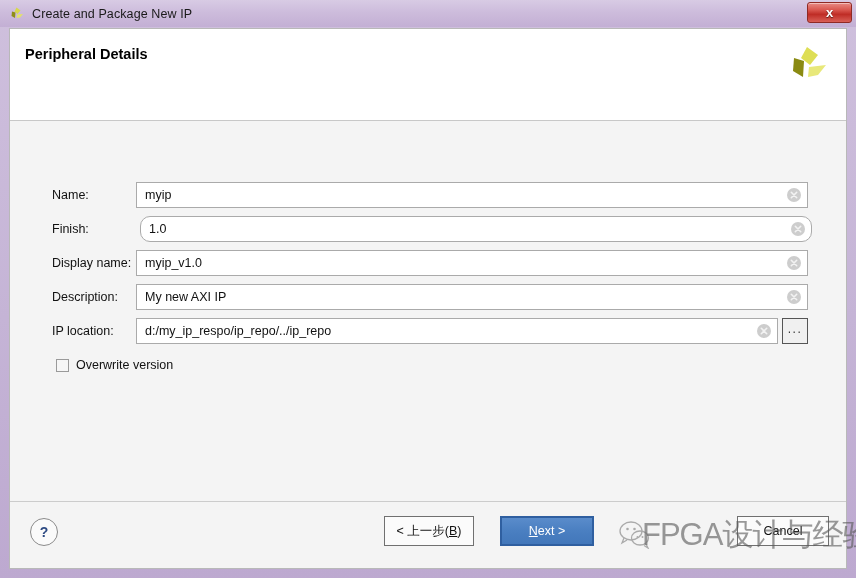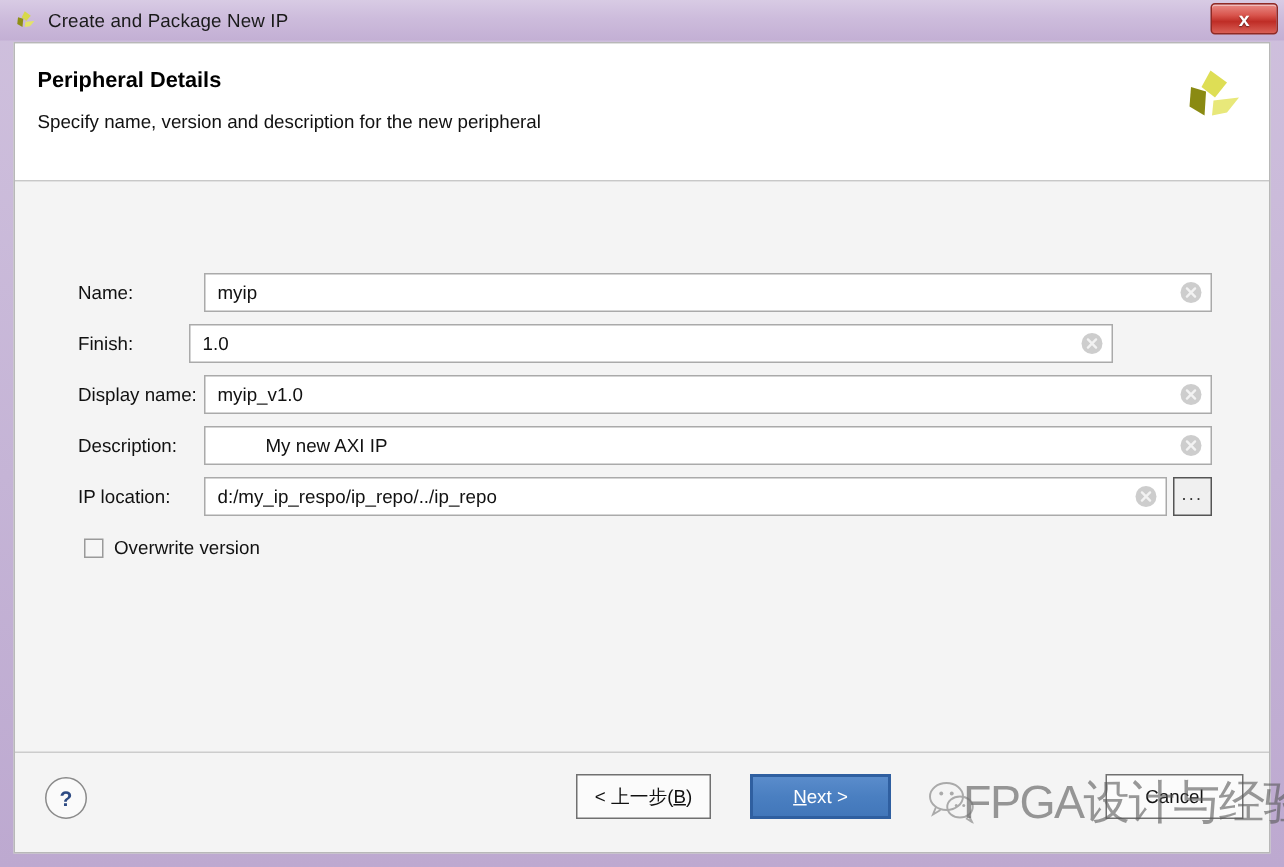--- a/index.html
+++ b/index.html
@@ -270,21 +270,20 @@
     <div class="title-text">Create and Package New IP</div>
     <div class="close-btn">
       <span class="x">x</span>
     </div>
   </div>
 
   <div class="client">
 
     <div class="header">
       <div class="header-title">Peripheral Details</div>
-      <div class="header-sub">Specify name, version and description for the new peripheral</div>
       <div class="header-logo">
         <svg viewBox="0 0 44 44" width="44" height="44">
           <polygon points="21,4 32,12 24,22 15,15" fill="#dede55"></polygon>
           <polygon points="8,15 18,18 17,34 7,28" fill="#8a8a12"></polygon>
           <polygon points="23,24 40,22 32,32 22,34" fill="#e8e87a"></polygon>
         </svg>
       </div>
     </div>
 
     <div class="body-area">
@@ -296,21 +295,21 @@
           <span class="clear-icon">
             <svg width="14" height="14" viewBox="0 0 14 14">
               <path d="M4.3 4.3 L9.7 9.7 M9.7 4.3 L4.3 9.7" stroke="#f2f2f2" stroke-width="1.6" stroke-linecap="round"></path>
             </svg>
           </span>
         </div>
       </div>
 
       <div class="form-row" style="top:94px;">
         <div class="field-label">Finish:</div>
-        <div class="input-wrap" style="left:116px; width:616px;">
+        <div class="input-wrap" style="left:130px; width:672px;border-radius:10px;">
           <input value="1.0" style="">
           <span class="clear-icon">
             <svg width="14" height="14" viewBox="0 0 14 14">
               <path d="M4.3 4.3 L9.7 9.7 M9.7 4.3 L4.3 9.7" stroke="#f2f2f2" stroke-width="1.6" stroke-linecap="round"></path>
             </svg>
           </span>
         </div>
       </div>
 
       <div class="form-row" style="top:128px;">
@@ -320,21 +319,21 @@
           <span class="clear-icon">
             <svg width="14" height="14" viewBox="0 0 14 14">
               <path d="M4.3 4.3 L9.7 9.7 M9.7 4.3 L4.3 9.7" stroke="#f2f2f2" stroke-width="1.6" stroke-linecap="round"></path>
             </svg>
           </span>
         </div>
       </div>
 
       <div class="form-row" style="top:162px;">
         <div class="field-label">Description:</div>
-        <div class="input-wrap" style="left:126px; width:672px;padding-left:32px;">
+        <div class="input-wrap" style="left:126px; width:672px;">
           <input value="My new AXI IP" style="">
           <span class="clear-icon">
             <svg width="14" height="14" viewBox="0 0 14 14">
               <path d="M4.3 4.3 L9.7 9.7 M9.7 4.3 L4.3 9.7" stroke="#f2f2f2" stroke-width="1.6" stroke-linecap="round"></path>
             </svg>
           </span>
         </div>
       </div>
 
       <div class="form-row" style="top:196px;">

